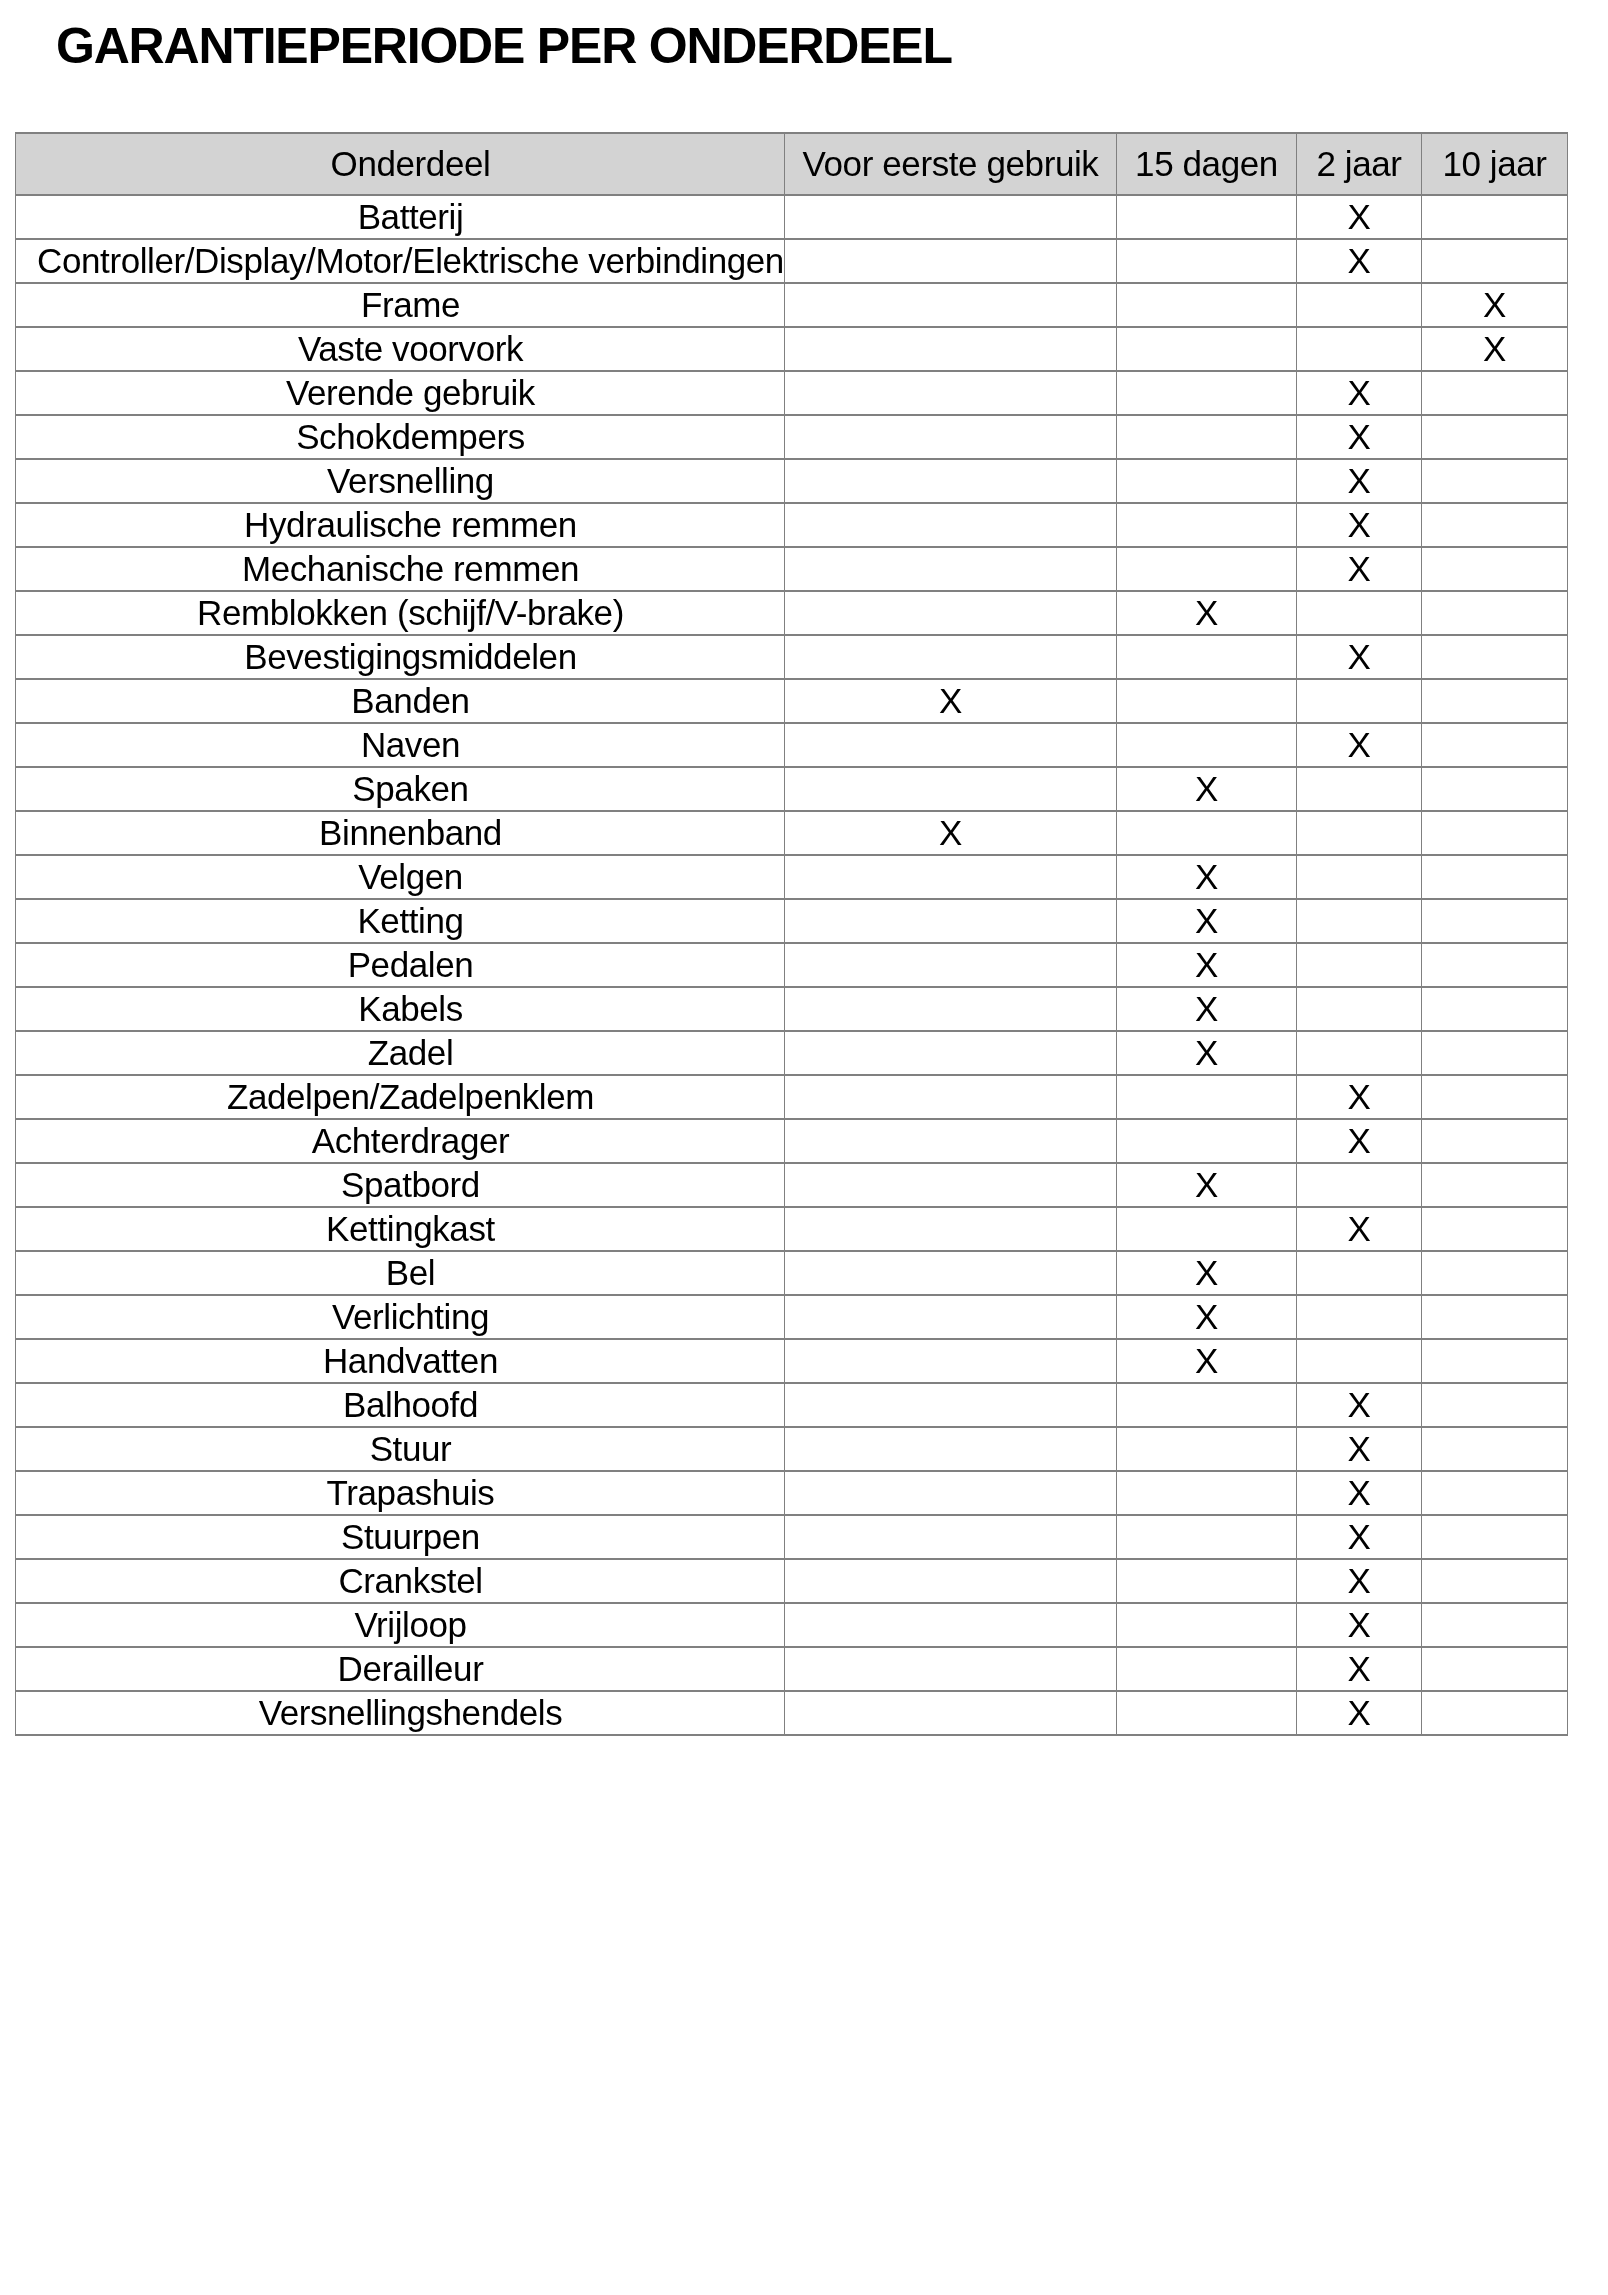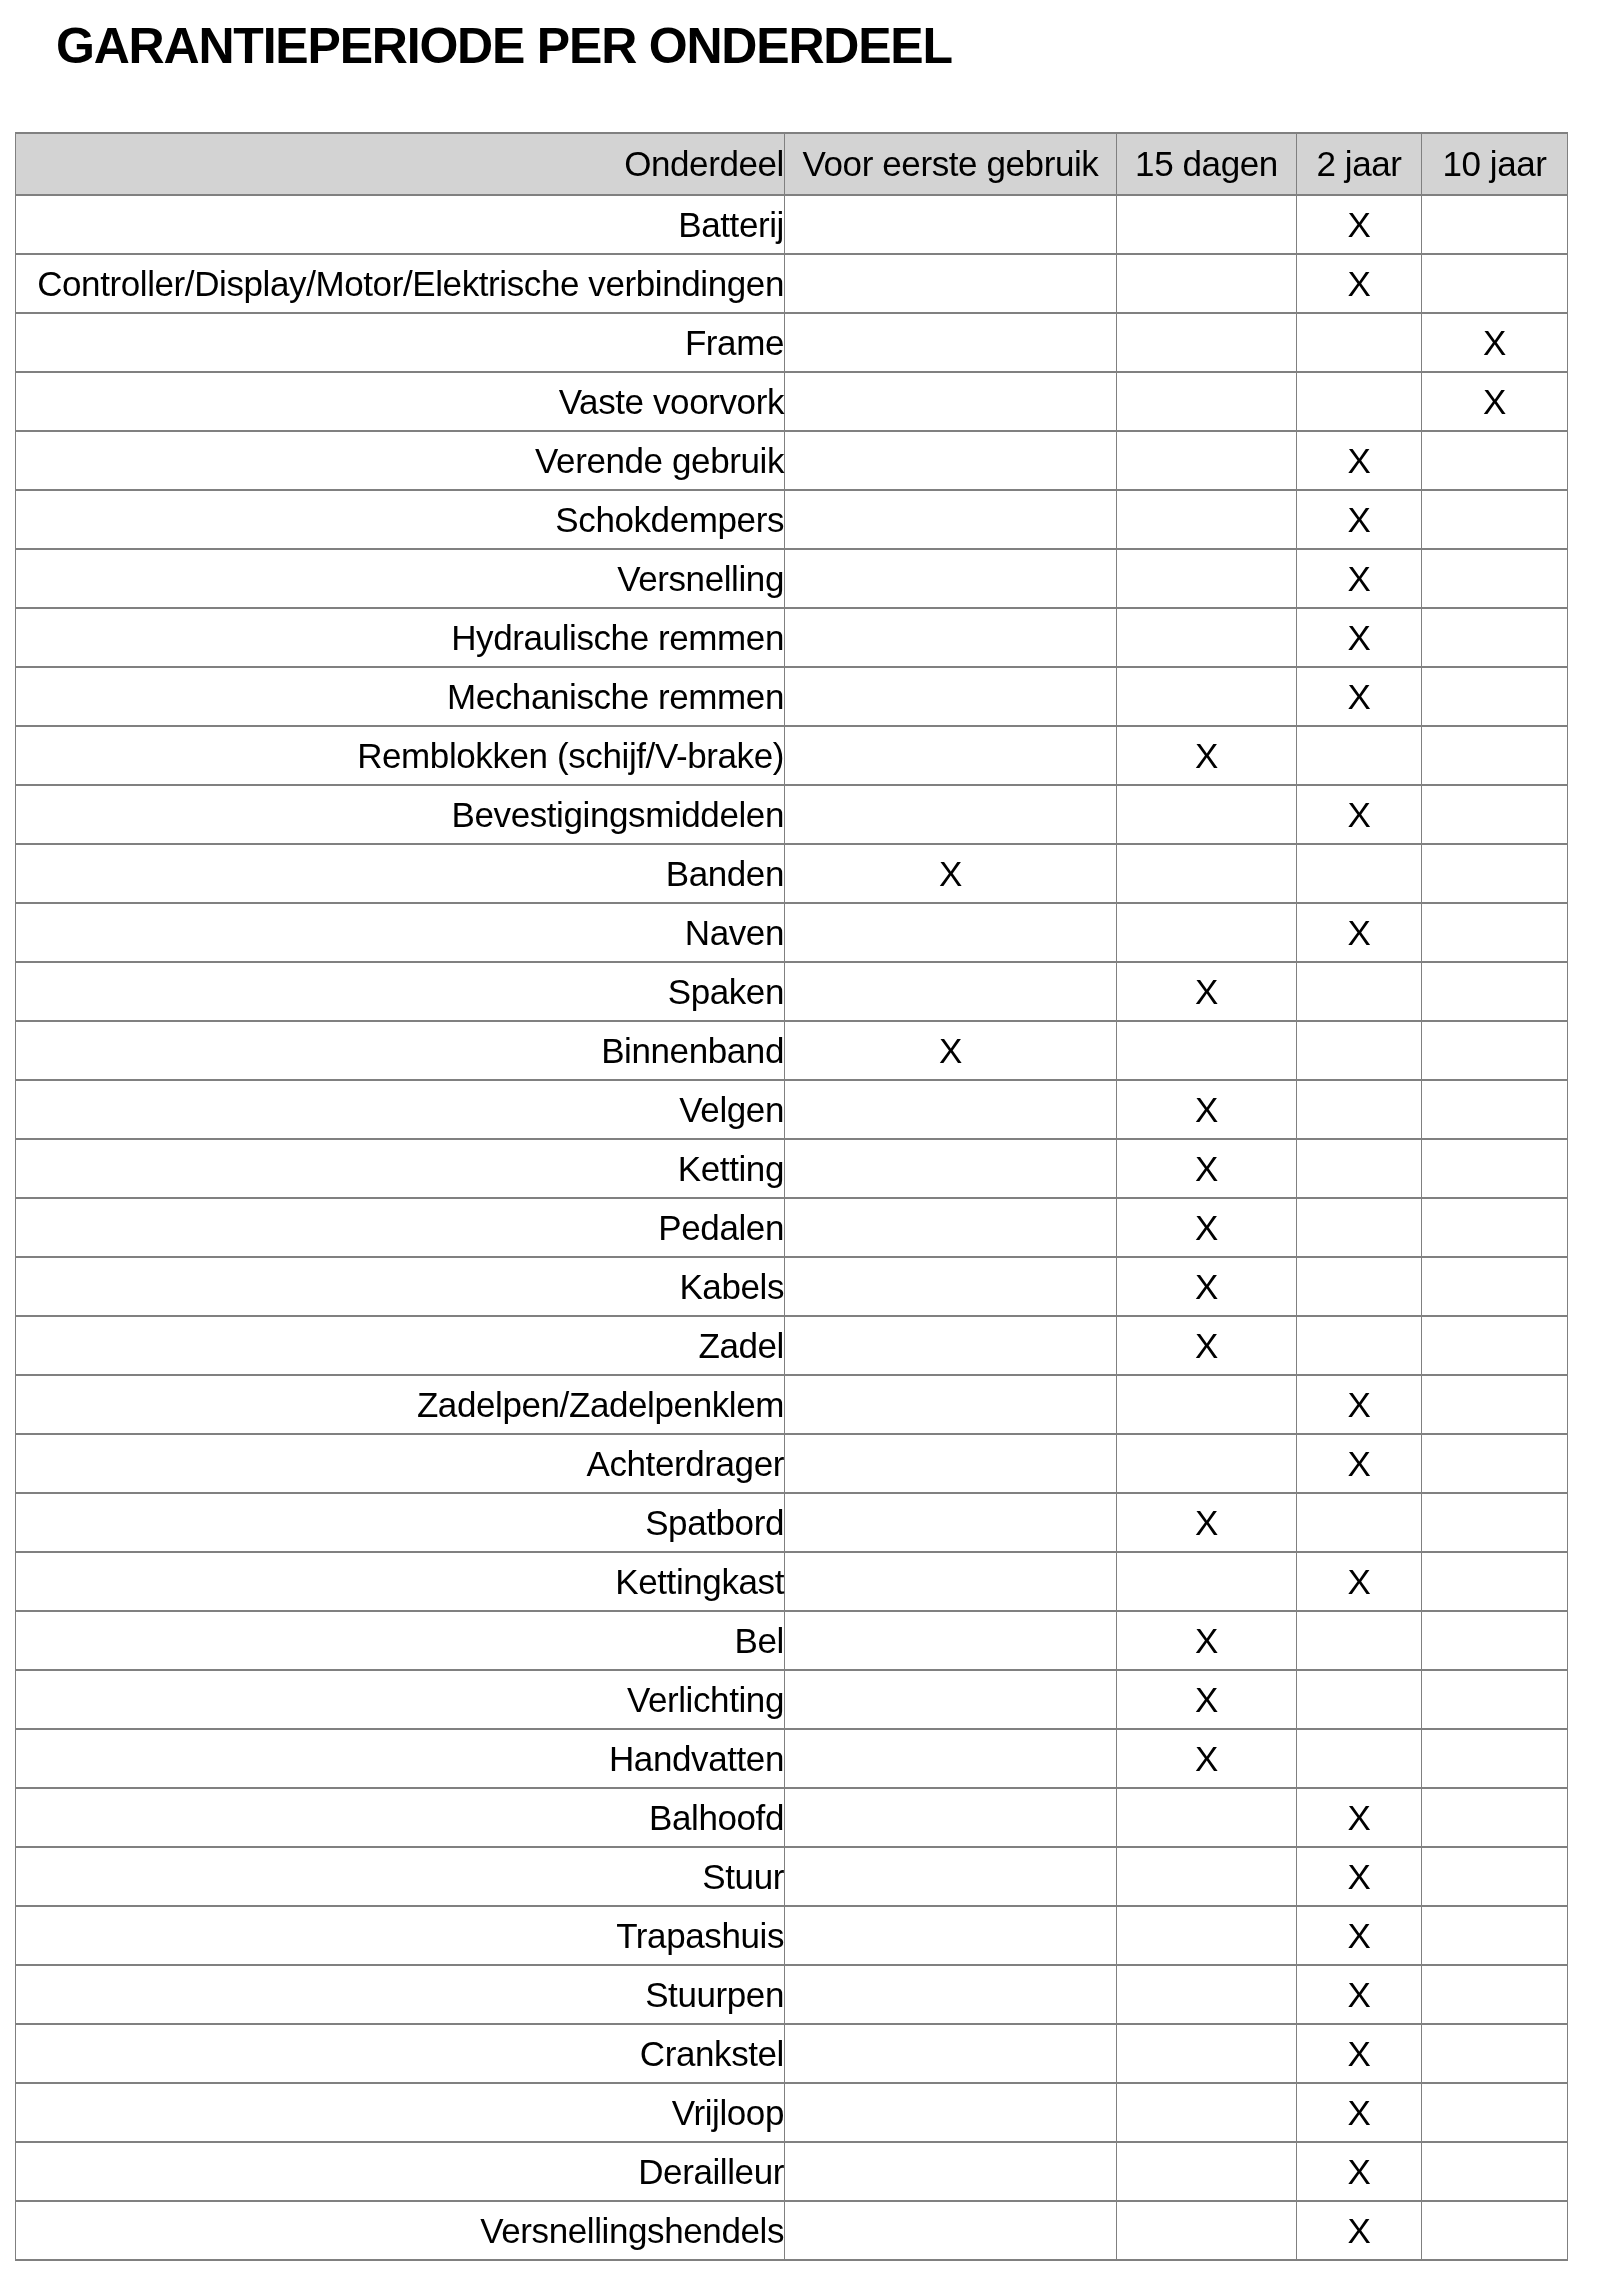--- a/index.html
+++ b/index.html
@@ -42,24 +42,24 @@
     border-bottom-width: 2.4px;
     font-size: 35px;
     letter-spacing: -0.4px;
     font-weight: normal;
     white-space: nowrap;
     overflow: visible;
     vertical-align: middle;
     box-sizing: border-box;
   }
   .warranty thead tr { height: 62px; }
-  .warranty tbody tr { height: 59px; margin-top: 32px; }
+  .warranty tbody tr { height: 44px; margin-top: 32px; }
   .warranty th { background: #d3d3d3; }
   .c-part {
-    text-align: right;
+    text-align: center;
     padding-left: 21px;
     padding-right: 0;
   }
   .c-mark {
     text-align: center;
     padding: 0;
   }
 </style>
 </head>
 <body>

